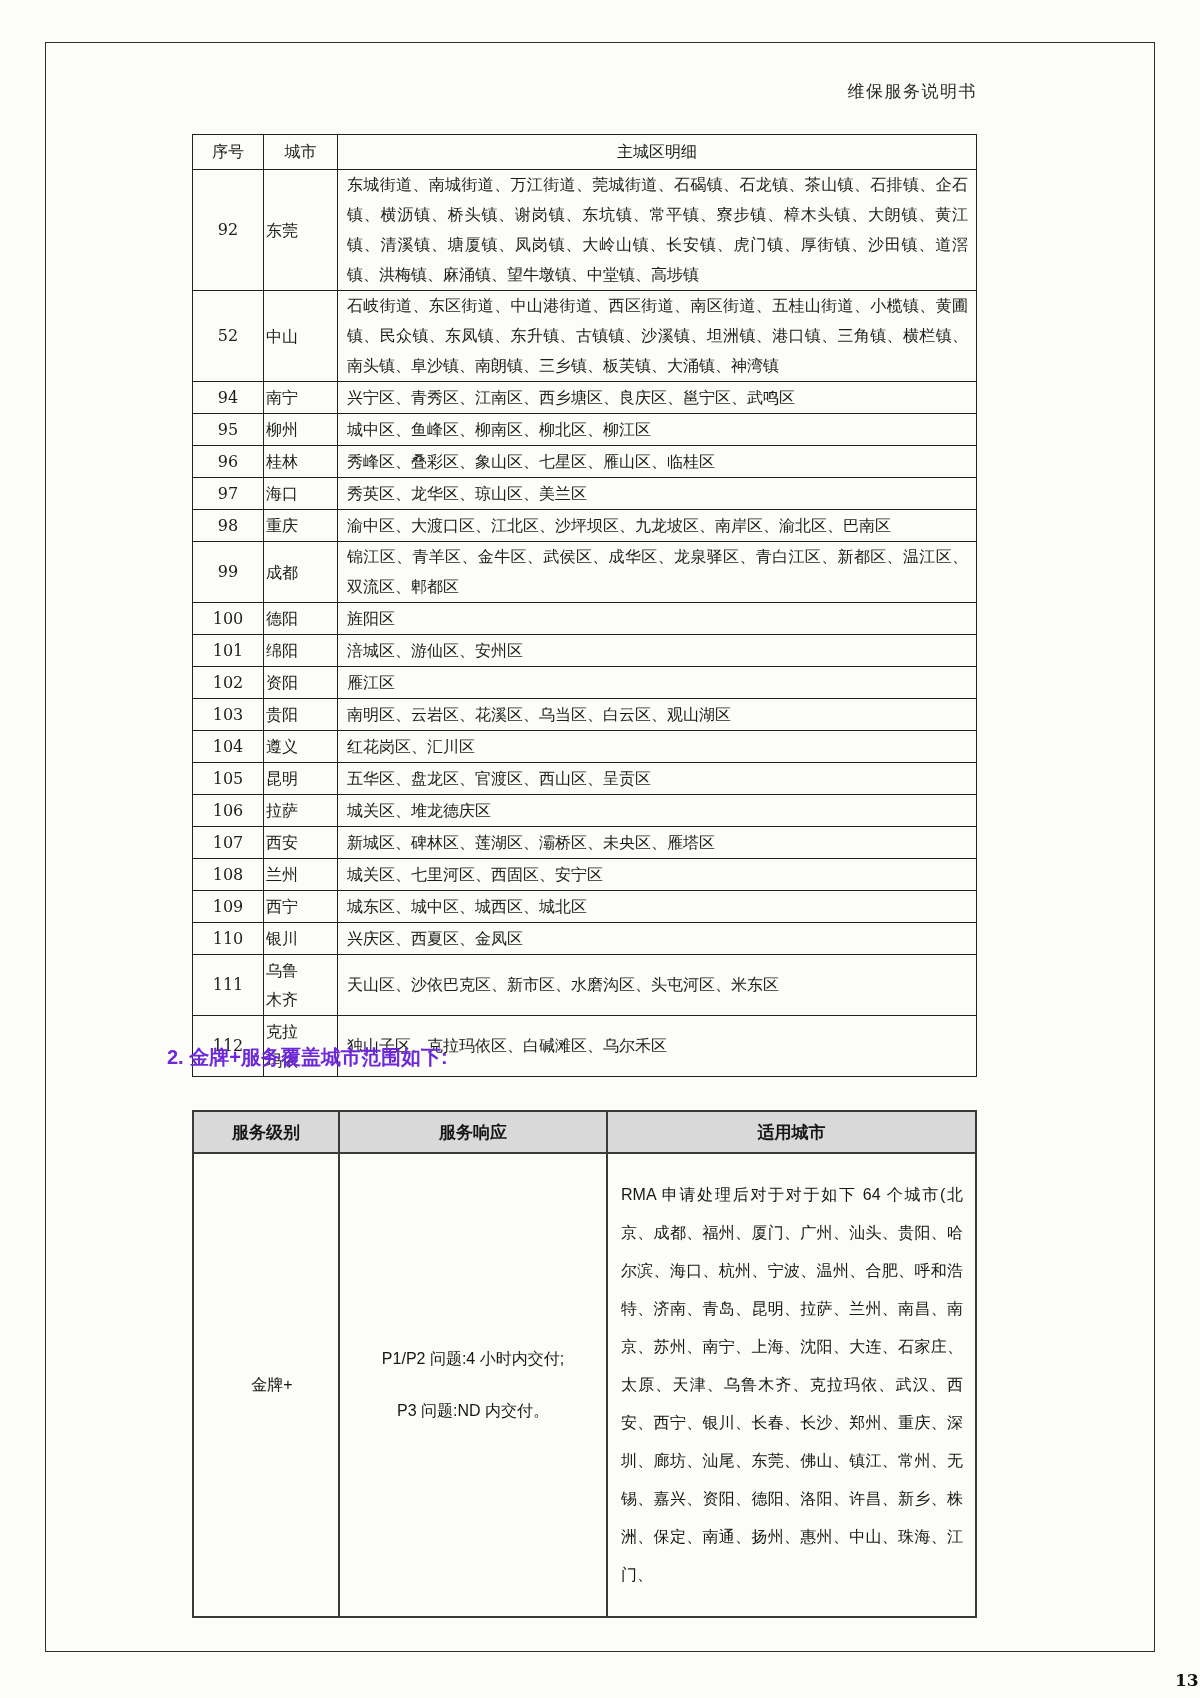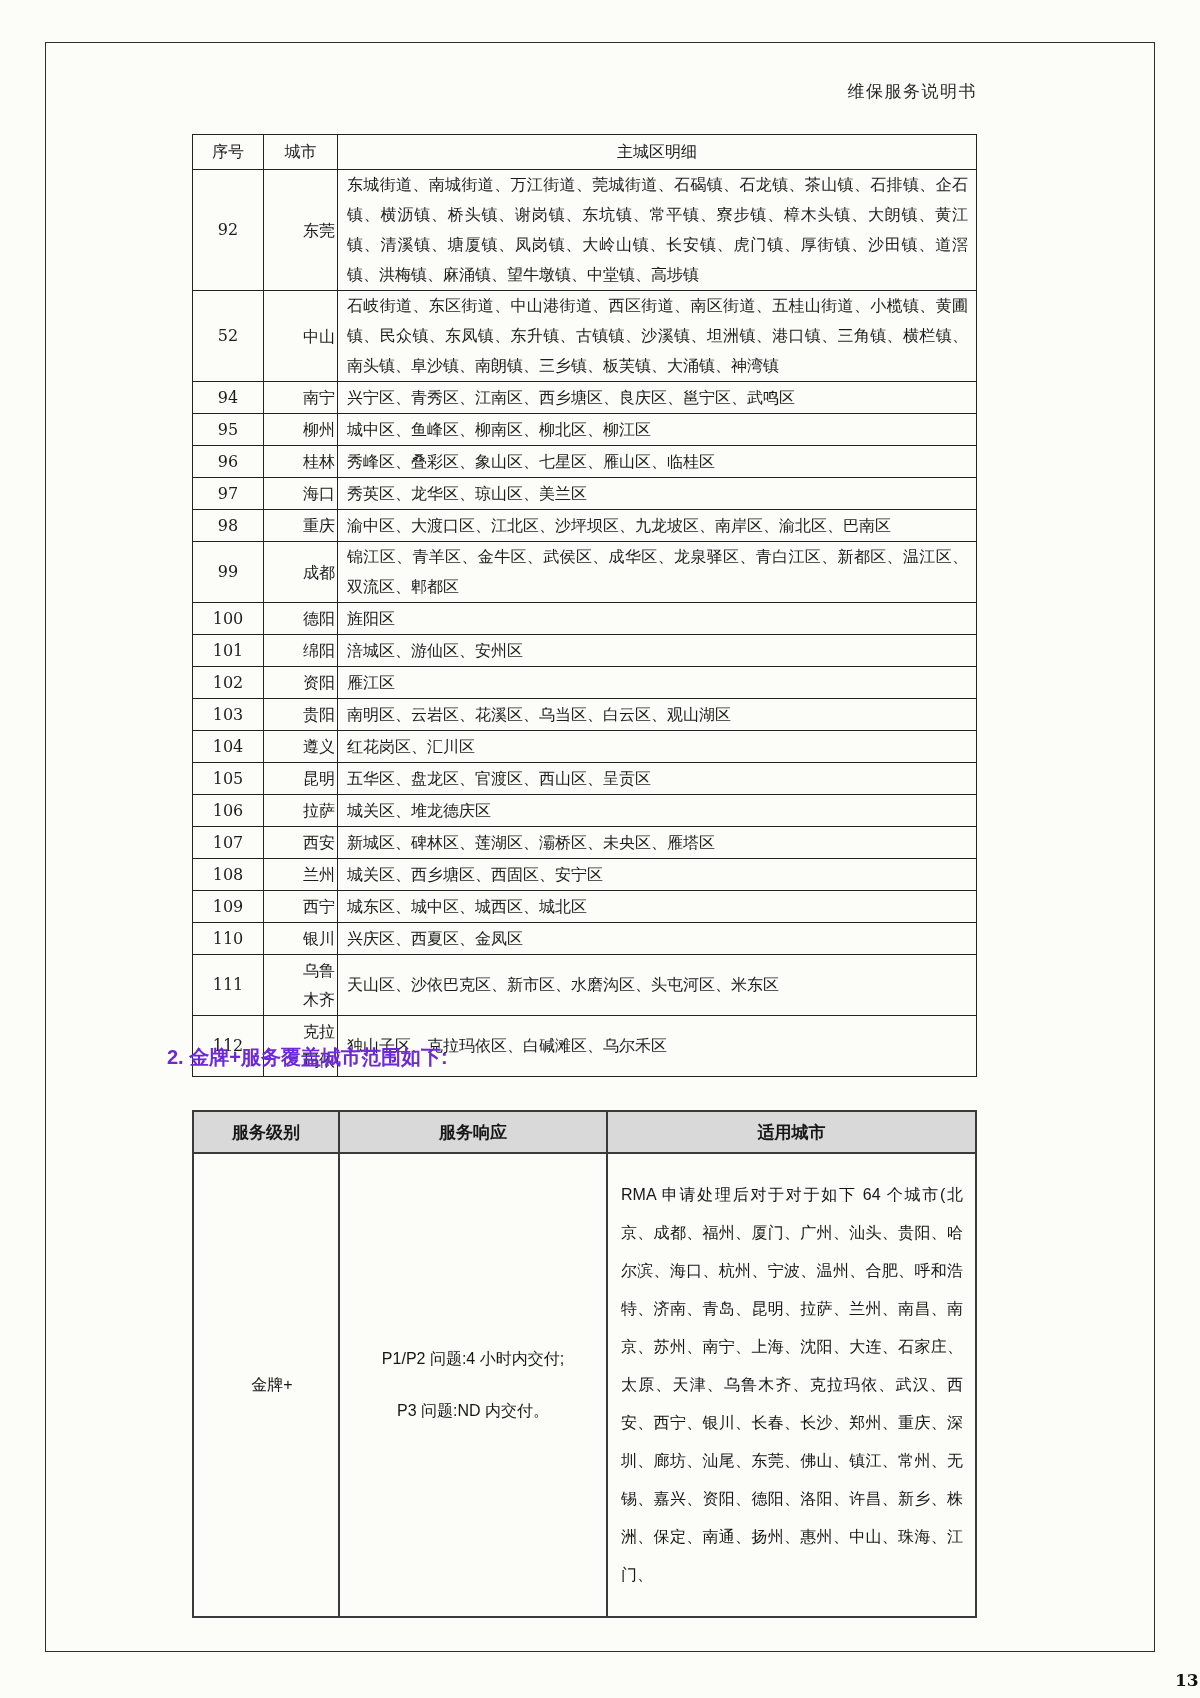--- a/index.html
+++ b/index.html
@@ -23,21 +23,21 @@
   
   .t1 {
     position:absolute; left:192px; top:134px;
     width:785px;
     border-collapse:collapse; table-layout:fixed;
     font-size:16px;
   }
   .t1 th, .t1 td { border:1px solid #222; vertical-align:middle; }
   .t1 th { height:32px; text-align:center; font-weight:normal; font-size:16px;margin-left:28px; }
   .t1 .no   { text-align:center; line-height:28px; padding:1px 4px;margin-left:42px; }
-  .t1 .city { text-align:right; line-height:29px; padding:1px 2px; white-space:pre-line; }
+  .t1 .city { text-align:left; line-height:29px; padding:1px 2px; white-space:pre-line; }
   .t1 .detail { text-align:justify; line-height:30px; padding:0 8px 0 9px; }
   
   .sec-heading {
     position:absolute; left:167px; top:1044px;
     font-family:"Liberation Sans", sans-serif;
     font-weight:bold; font-size:20px; color:#6d28d9;text-align:right;
   }
   
   .t2 {
     position:absolute; left:192px; top:1110px;
@@ -162,21 +162,21 @@
         <td class="detail">城关区、堆龙德庆区</td>
       </tr>
   <tr>
         <td class="no">107</td>
         <td class="city">西安</td>
         <td class="detail">新城区、碑林区、莲湖区、灞桥区、未央区、雁塔区</td>
       </tr>
   <tr>
         <td class="no">108</td>
         <td class="city">兰州</td>
-        <td class="detail">城关区、西乡塘区、西固区、安宁区</td>
+        <td class="detail">城关区、七里河区、西固区、安宁区</td>
       </tr>
   <tr>
         <td class="no">109</td>
         <td class="city">西宁</td>
         <td class="detail">城东区、城中区、城西区、城北区</td>
       </tr>
   <tr>
         <td class="no">110</td>
         <td class="city">银川</td>
         <td class="detail">兴庆区、西夏区、金凤区</td>

